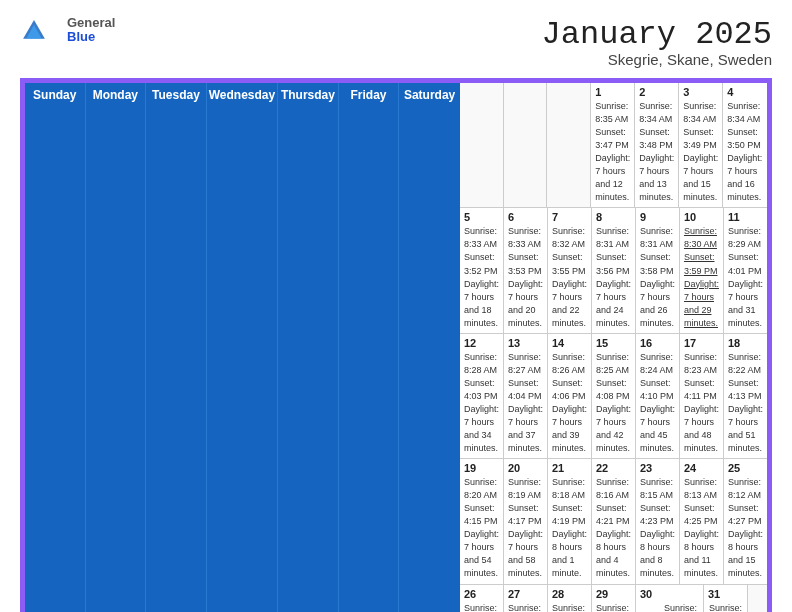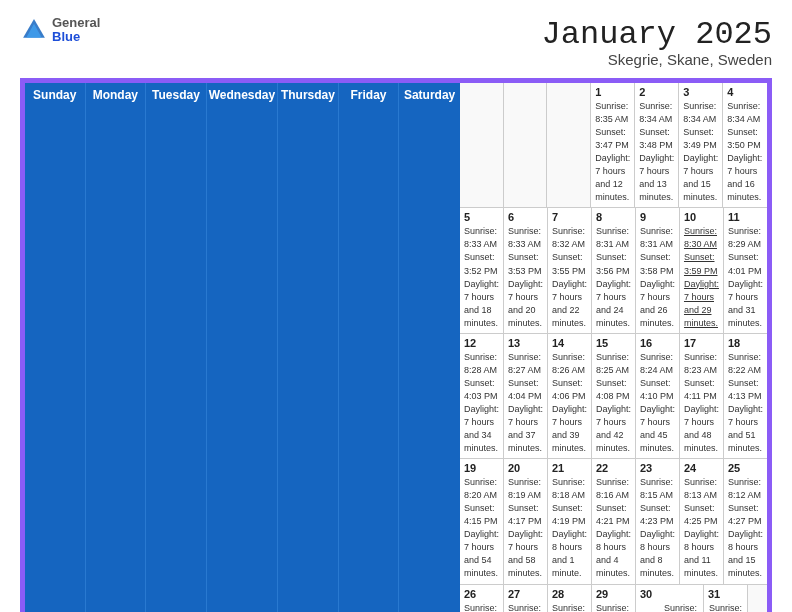--- a/index.html
+++ b/index.html
@@ -18,22 +18,22 @@
       flex-direction: column;
     }
     .header {
       display: flex;
       justify-content: space-between;
       align-items: flex-start;
       margin-bottom: 10px;
     }
     .logo {
       display: flex;
-      align-items: center;
-      gap: 4px;
+      align-items: flex-end;
+      gap: 19px;
     }
     .logo-text {
       display: flex;
       flex-direction: column;
       font-size: 13px;
       font-weight: bold;
       line-height: 1.1;
     }
     .logo-general { color: #555; }
     .logo-blue { color: #1d4ed8; }

